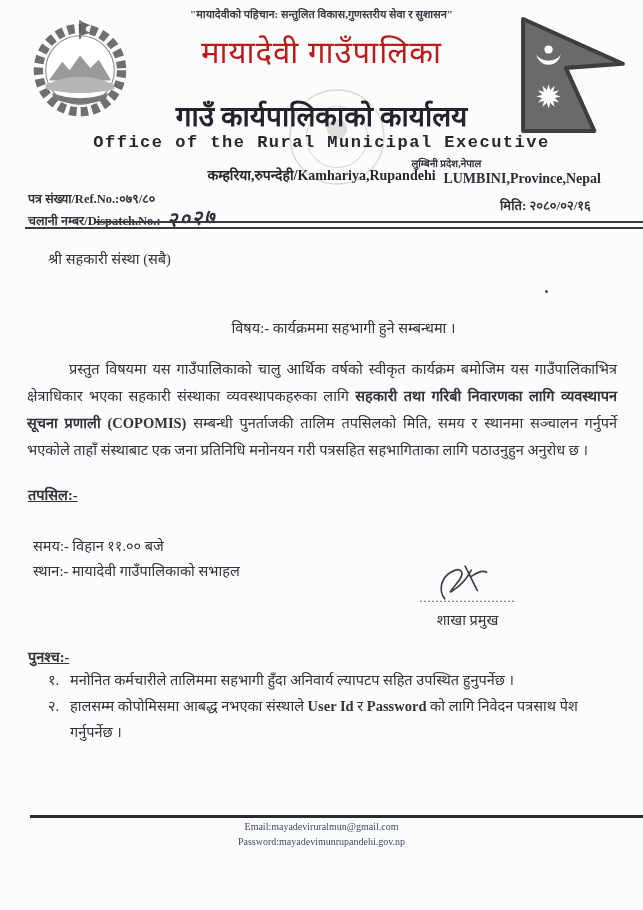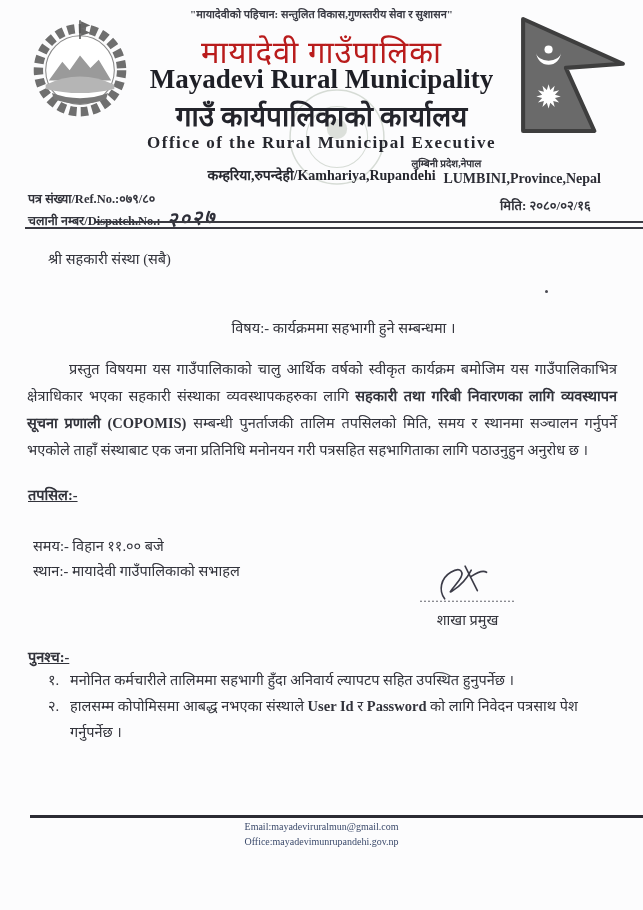--- a/index.html
+++ b/index.html
@@ -14,21 +14,21 @@
     color:#32333b;
   }
   .abs{position:absolute;}
   .center-col{left:0;right:0;text-align:center;}
 
   
   .motto{top:6px;font-size:11px;font-weight:bold;color:#3a3b44;}
   .title-np{top:30px;font-size:31px;font-weight:normal;color:#b91c1c;letter-spacing:1px;}
   .title-en{top:64px;font-size:27px;font-weight:bold;font-family:"Liberation Serif",serif;color:#1e1f26;}
   .office-np{top:96px;font-size:28px;font-weight:bold;color:#23242b;}
-  .office-en{top:133px;font-size:17px;font-weight:bold;font-family:Liberation Serif, serif;letter-spacing:1.5px;color:#26272e;}
+  .office-en{top:133px;font-size:17px;font-weight:bold;font-family:Liberation Mono, monospace;letter-spacing:1.5px;color:#26272e;}
   .address{top:165px;font-size:14px;font-weight:bold;color:#26272e;}
 
   .province{top:156px;right:42px;text-align:left;line-height:15px;}
   .province .np{font-size:10px;font-weight:bold;}
   .province .en{font-size:14px;font-weight:bold;color:#2c2d35;margin-left:32px;}
 
   .emblem{top:12px;left:28px;width:104px;height:108px;}
   .flag{top:12px;right:14px;width:112px;height:126px;}
   .watermark{top:86px;left:286px;width:102px;height:102px;opacity:.38;}
 
@@ -108,21 +108,20 @@
 
   <div class="abs watermark">
     <svg viewBox="0 0 100 100" width="102" height="102">
       <circle cx="50" cy="50" r="46" fill="none" stroke="#9aa897" stroke-width="1.5"></circle>
       <circle cx="50" cy="50" r="30" fill="none" stroke="#9aa897" stroke-width="1"></circle>
       <circle cx="50" cy="42" r="10" fill="#aab5a5"></circle>
     </svg>
   </div>
 
   <div class="abs center-col title-np">मायादेवी गाउँपालिका</div>
-  <div class="abs center-col title-en">Mayadevi Rural Municipality</div>
   <div class="abs center-col office-np">गाउँ कार्यपालिकाको कार्यालय</div>
   <div class="abs center-col office-en">Office of the Rural Municipal Executive</div>
   <div class="abs center-col address">कम्हरिया,रुपन्देही/Kamhariya,Rupandehi</div>
 
   <div class="abs province">
     <div class="np">लुम्बिनी प्रदेश,नेपाल</div>
     <div class="en">LUMBINI,Province,Nepal</div>
   </div>
 
   <div class="abs ref-block">
@@ -161,15 +160,15 @@
     <span class="no">१.</span>
     <span class="txt">मनोनित कर्मचारीले तालिममा सहभागी हुँदा अनिवार्य ल्यापटप सहित उपस्थित हुनुपर्नेछ ।</span>
   </div>
   <div class="abs ps-item ps2">
     <span class="no">२.</span>
     <span class="txt"><span>हालसम्म कोपोमिसमा आबद्ध नभएका संस्थाले </span><span class="latin-b">User Id</span><span> र </span><span class="latin-b">Password</span><span> को लागि निवेदन पत्रसाथ पेश गर्नुपर्नेछ ।</span></span>
   </div>
 
   <div class="abs footer-rule"></div>
   <div class="abs center-col footer-email">Email:mayadeviruralmun@gmail.com</div>
-  <div class="abs center-col footer-web">Office:mayadevimunrupandehi.gov.np</div>
+  <div class="abs center-col footer-web">Password:mayadevimunrupandehi.gov.np</div>
 
 </div>
 
 </body></html>

